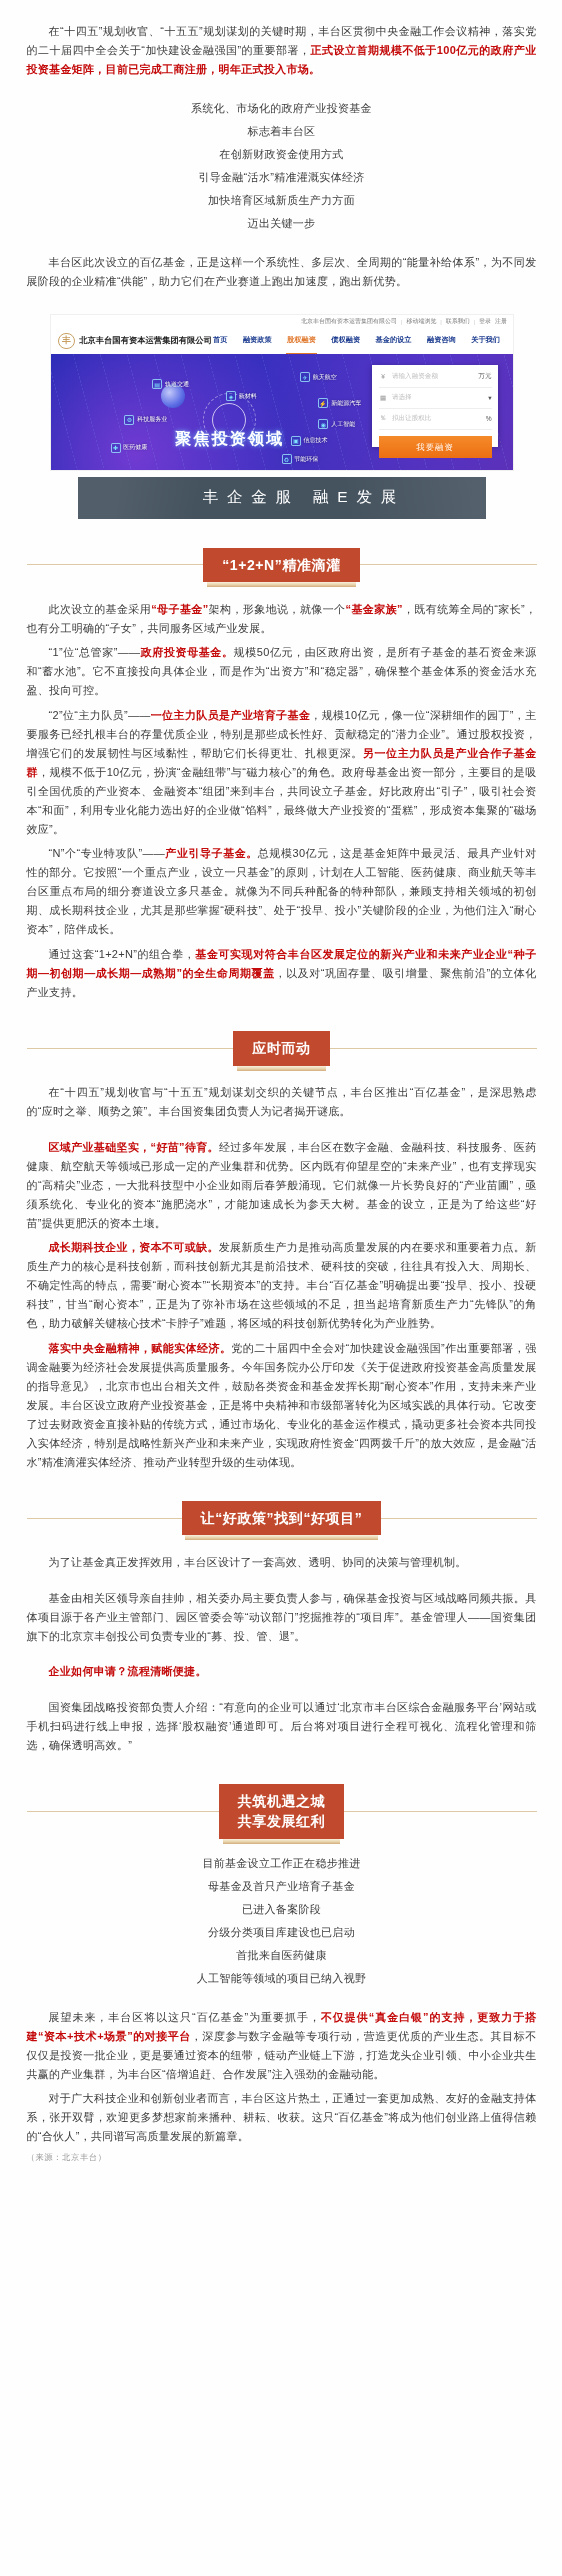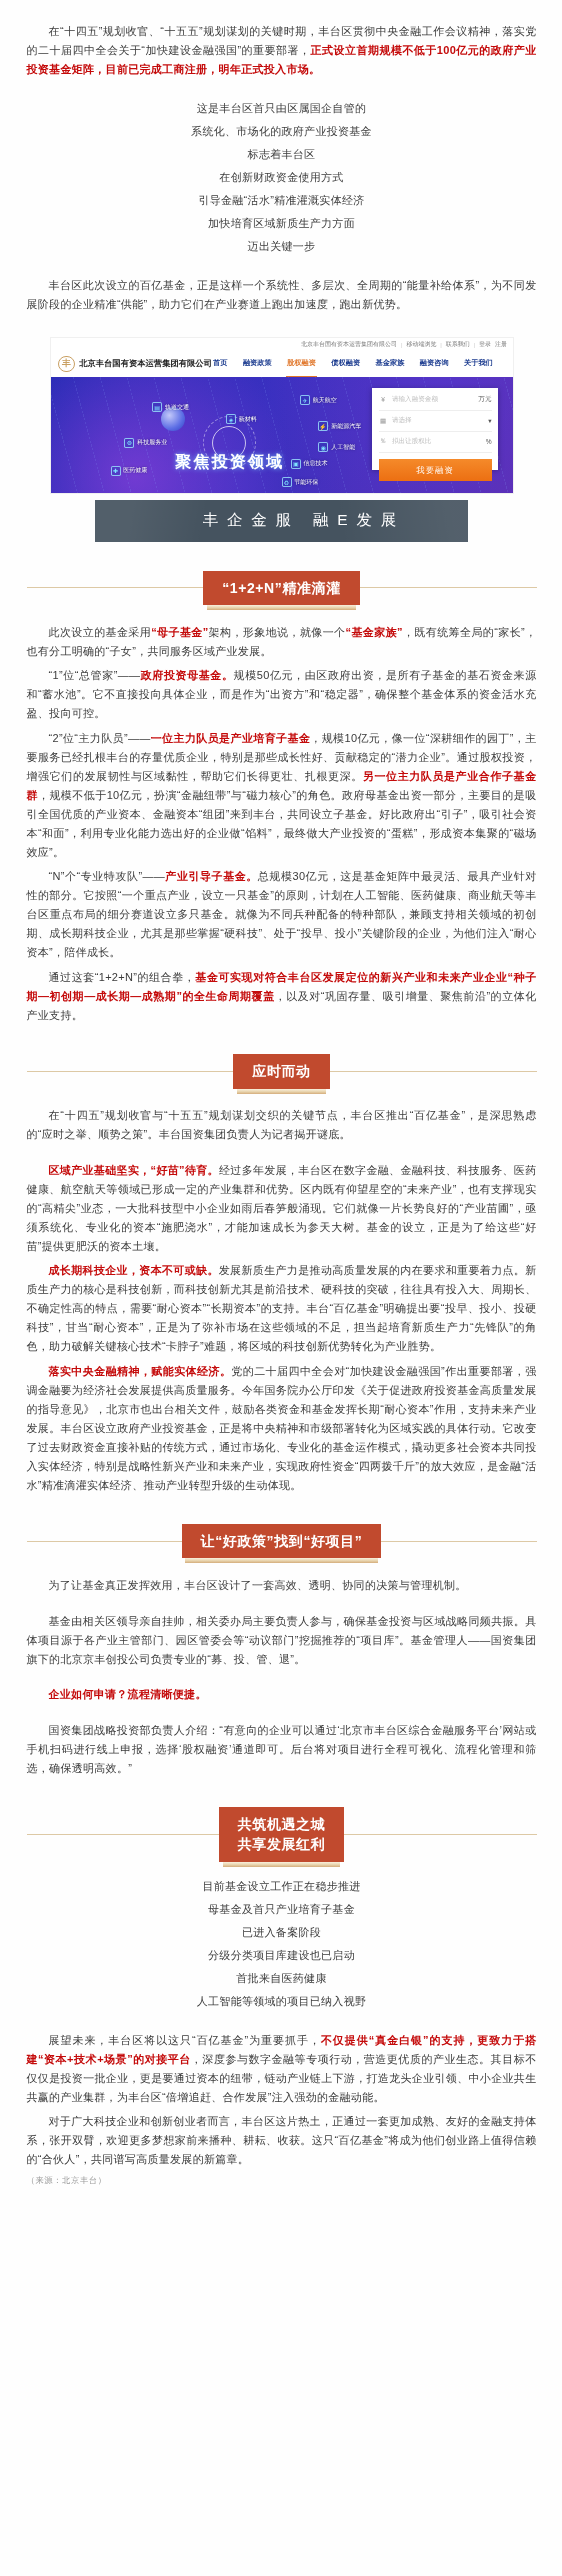--- a/index.html
+++ b/index.html
@@ -111,42 +111,41 @@
   .fin-row .ficon { color: #999; width: 8.8px; text-align: center; flex: 0 0 auto; }
   .fin-row .fph { color: #bfbfbf; flex: 1; white-space: nowrap; overflow: hidden; }
   .fin-row .fsuf { color: #555; flex: 0 0 auto; }
   .fin-btn {
     margin-top: 6.6px; height: 22px; width: 100%; border: none; cursor: pointer;
     background: linear-gradient(180deg, #f58a2a, #ec6f12); color: #fff; font-size: 8.3px;
     letter-spacing: 1.1px; font-family: inherit;
   }
   
   .banner {
-    width: 373px; height: 42px; margin: 5.5px auto 0 auto;
+    width: 408px; height: 42px; margin: 5.5px auto 0 auto;
     display: flex; align-items: center; justify-content: center;
     color: #fff; font-size: 15.5px; letter-spacing: 8.8px; white-space: nowrap;
     background:
       linear-gradient(100deg, rgba(255,255,255,.07) 10%, rgba(255,255,255,0) 30%),
       linear-gradient(260deg, rgba(255,255,255,.08) 5%, rgba(255,255,255,0) 35%),
       #45535f;
     text-indent: 8.8px;
     padding-left: 36px;
   }
   
   .src { font-size: 8.3px; color: #9a9a9a; margin-top: 3.3px; letter-spacing: 0.6px; }
 </style>
 </head>
 <body>
 
 <div class="page">
 
   <p class="para mb-lg"><span>在“十四五”规划收官、“十五五”规划谋划的关键时期，丰台区贯彻中央金融工作会议精神，落实党的二十届四中全会关于“加快建设金融强国”的重要部署，</span><span class="em">正式设立首期规模不低于100亿元的政府产业投资基金矩阵，目前已完成工商注册，明年正式投入市场。</span></p>
 
   <div class="stanza">
-      <div class="stanza-line">这是丰台区首只由区属国企自管的</div>
       <div class="stanza-line">系统化、市场化的政府产业投资基金</div>
       <div class="stanza-line">标志着丰台区</div>
       <div class="stanza-line">在创新财政资金使用方式</div>
       <div class="stanza-line">引导金融“活水”精准灌溉实体经济</div>
       <div class="stanza-line">加快培育区域新质生产力方面</div>
       <div class="stanza-line">迈出关键一步</div>
     </div>
 
   <p class="para mb-lg"><span>丰台区此次设立的百亿基金，正是这样一个系统性、多层次、全周期的“能量补给体系”，为不同发展阶段的企业精准“供能”，助力它们在产业赛道上跑出加速度，跑出新优势。</span></p>
 
@@ -162,21 +161,21 @@
       <span>注册</span>
     </div>
     <div class="shot-header">
       <div class="logo-circle">丰</div>
       <div class="logo-name">北京丰台国有资本运营集团有限公司</div>
       <nav class="shot-nav">
         <a href="#">首页</a>
         <a href="#">融资政策</a>
         <a href="#" class="active">股权融资</a>
         <a href="#">债权融资</a>
-        <a href="#">基金家族</a>
+        <a href="#">基金的设立</a>
         <a href="#">融资咨询</a>
         <a href="#">关于我们</a>
       </nav>
     </div>
     <div class="hero">
       <div class="grid"></div>
       <div class="globe"></div>
       <div class="ring1"></div>
       <div class="ring2"></div>
       <div class="hero-title">聚焦投资领域</div>

